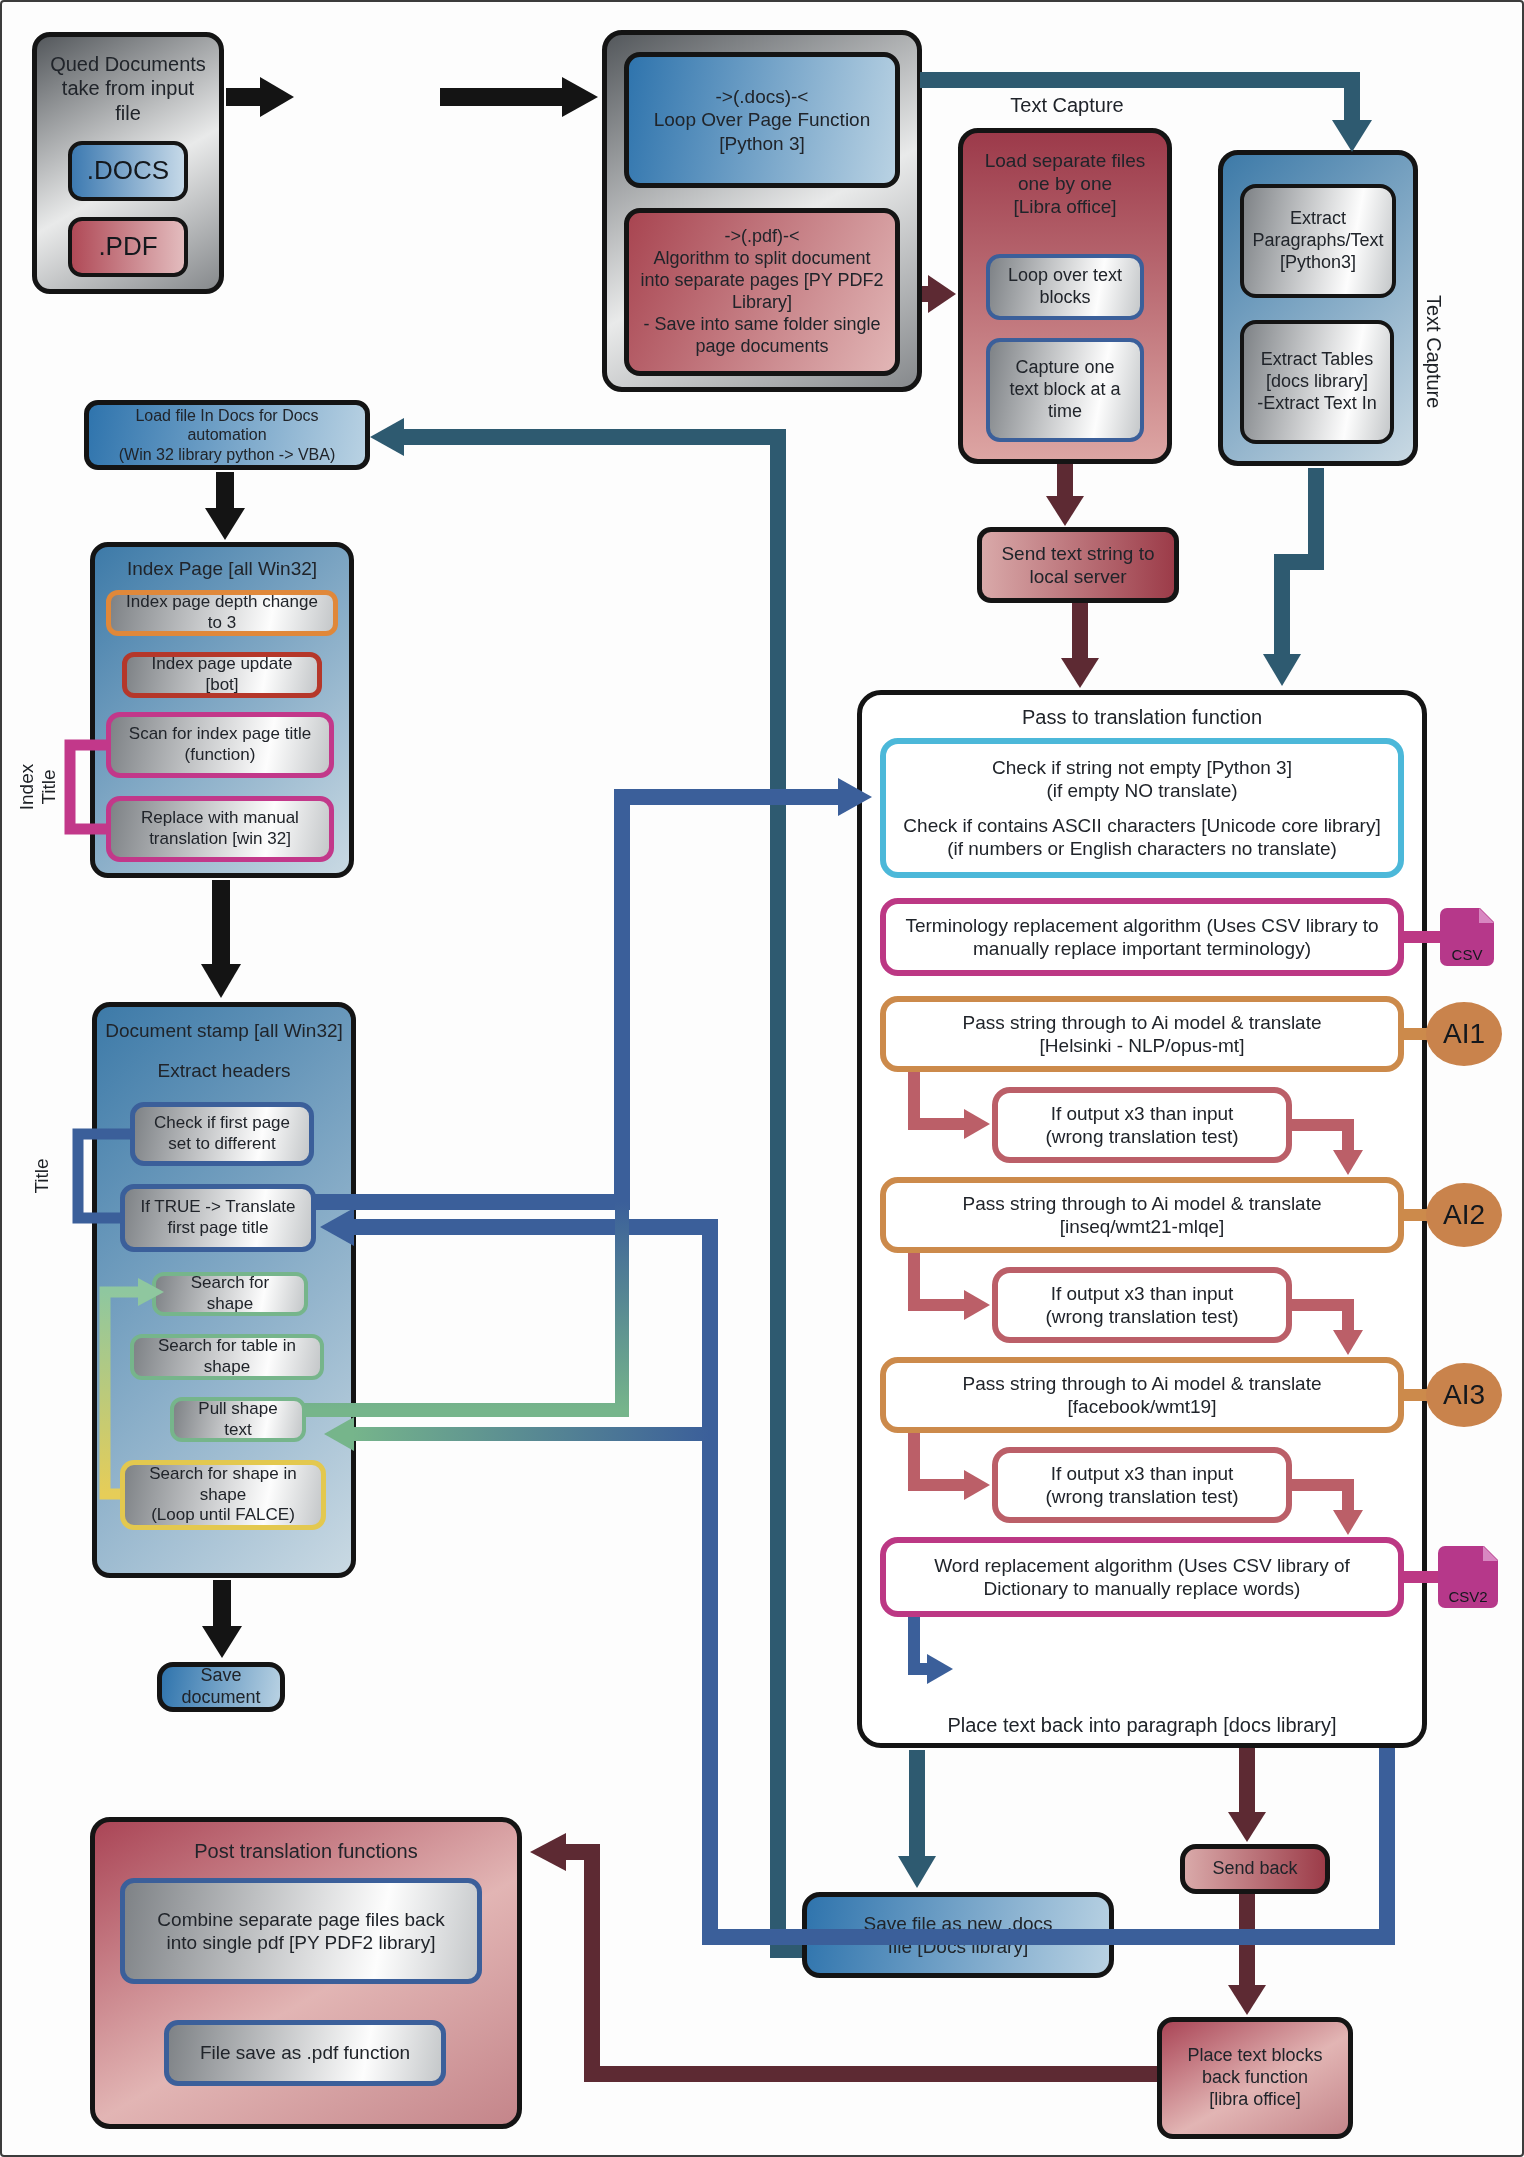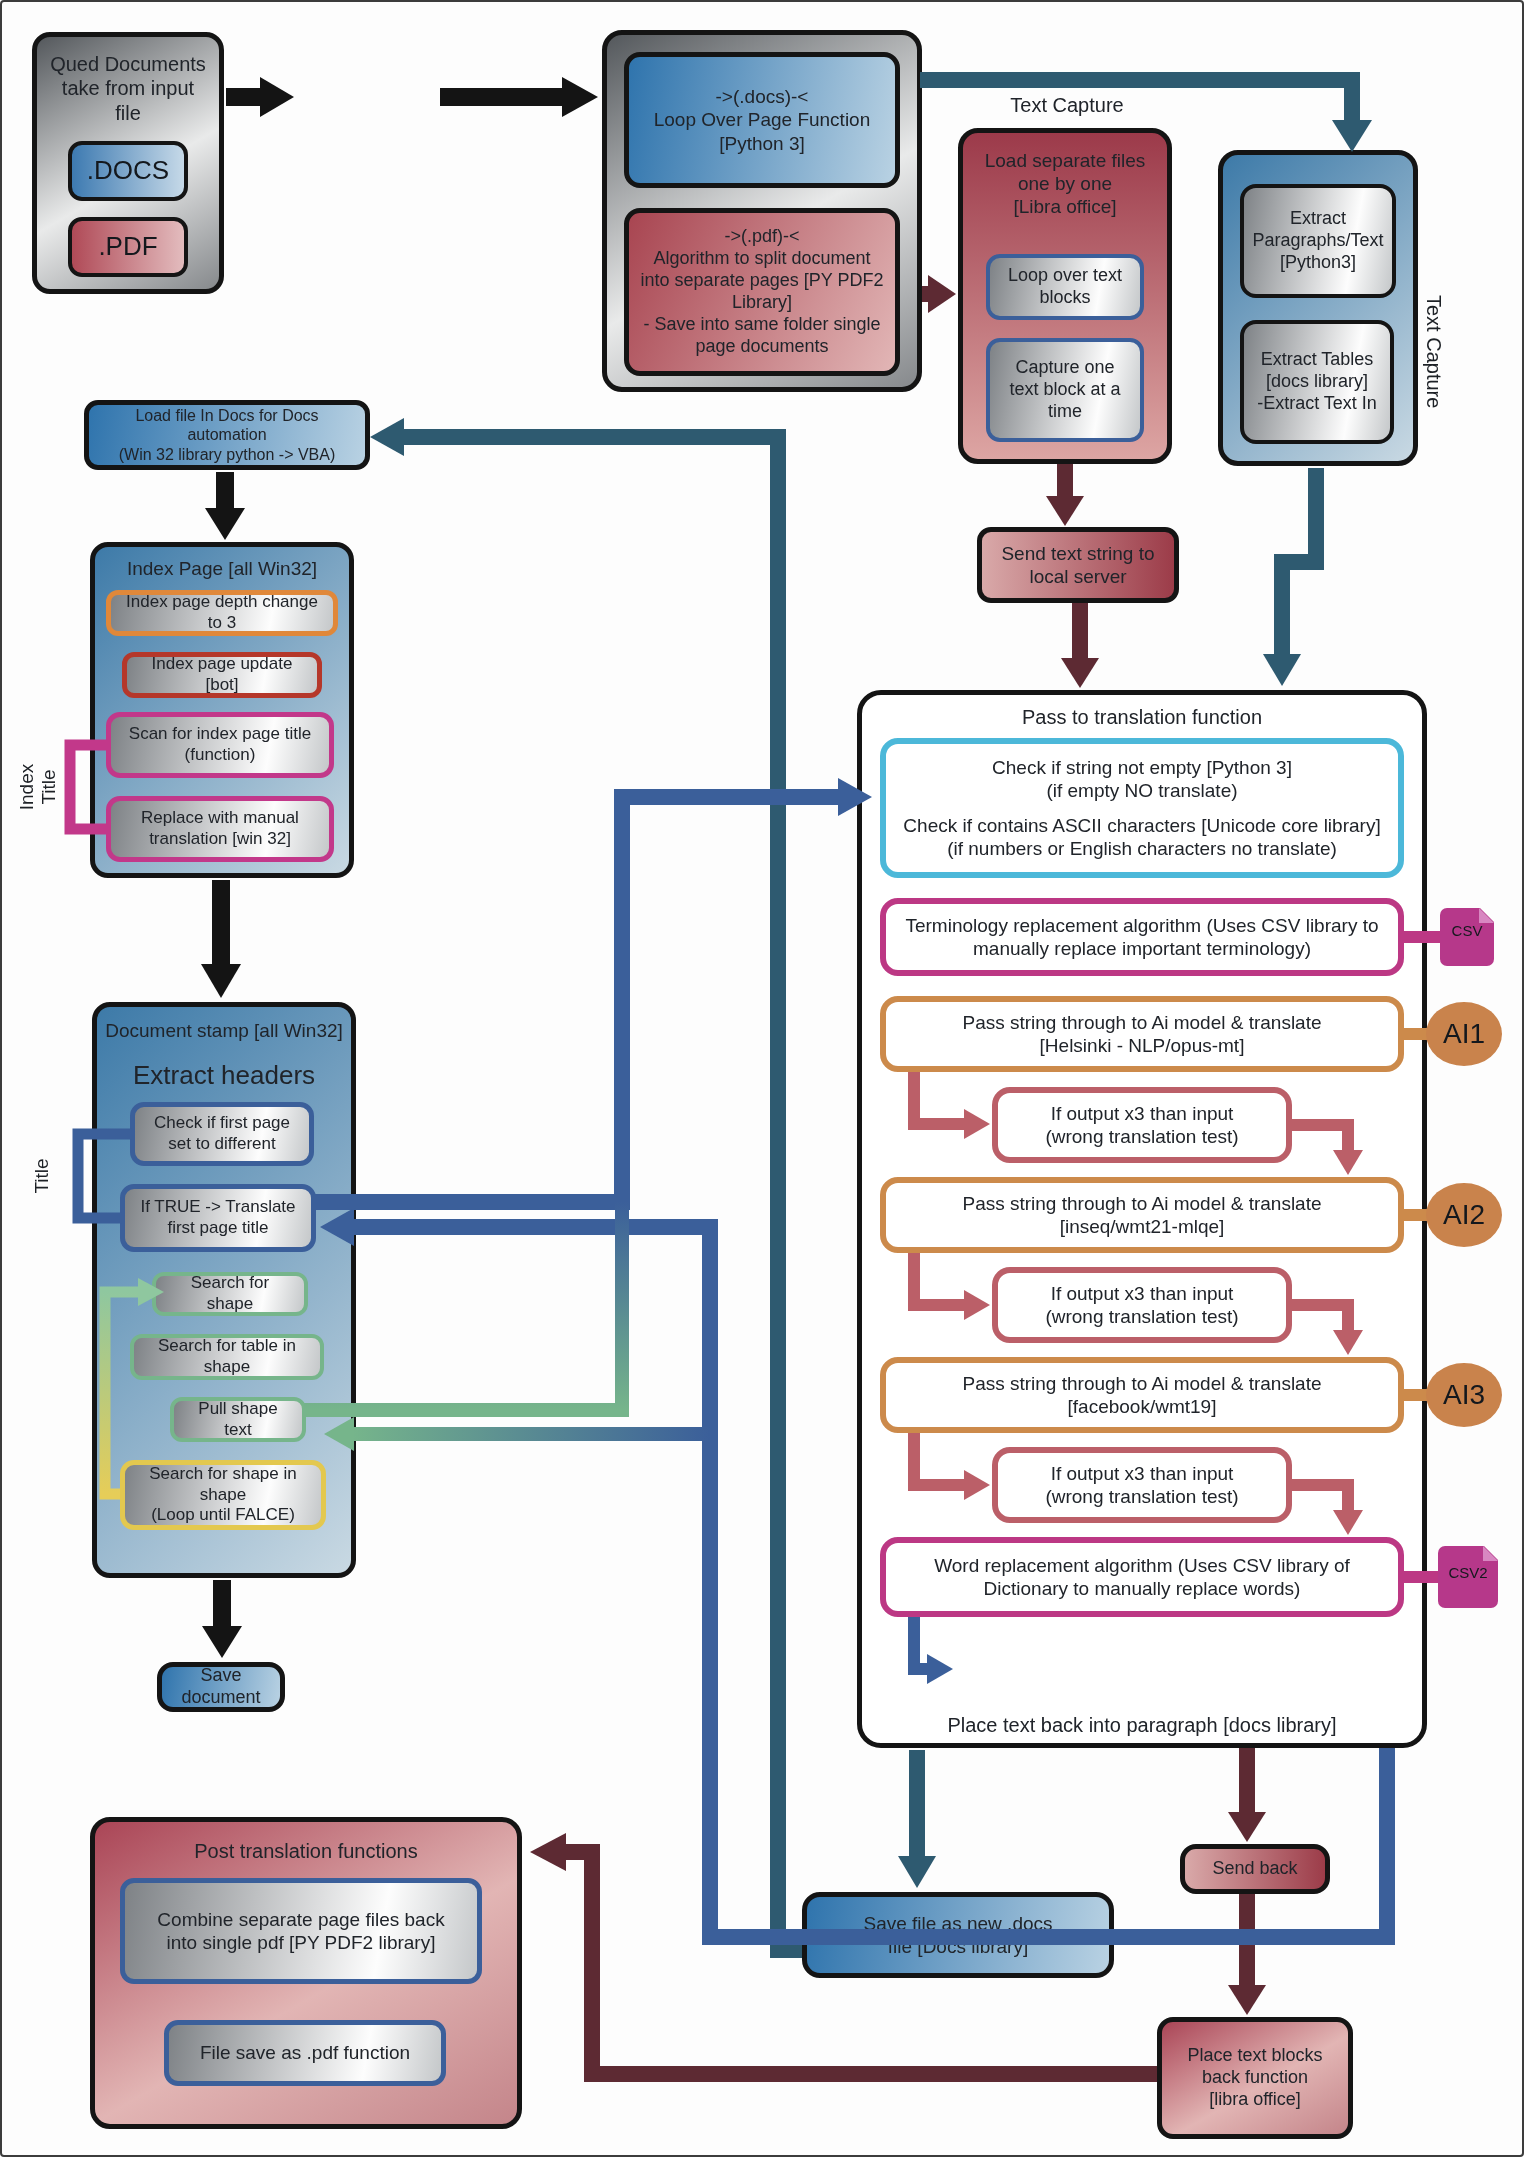--- a/index.html
+++ b/index.html
@@ -46,21 +46,21 @@
   }
   .docsb { background:linear-gradient(90deg,#3d7ab1,#c6d9e8); }
   .pdfb  { background:linear-gradient(90deg,#b04a57,#e3bcbe); }
   .wires { position:absolute; left:0; top:0; z-index:5; pointer-events:none; }
   .vlabel { position:absolute; color:#1d2126; font-size:20px; text-align:center; z-index:6; white-space:pre-line; line-height:1.15; }
   .rot { transform:rotate(-90deg); }
   .vert { writing-mode:vertical-rl; }
   .filebadge {
     position:absolute; background:#b6388a; border-radius:7px; color:#14181d;
     display:flex; align-items:flex-end; justify-content:center; font-size:15px;
-    padding-bottom:27px; box-sizing:border-box; z-index:6;
+    padding-bottom:3px; box-sizing:border-box; z-index:6;
   }
   .filebadge::after { content:""; position:absolute; top:-1px; right:-1px; width:16px; height:16px; background:#fdfdfd; clip-path:polygon(0 0,100% 0,100% 100%); }
   .filebadge::before { content:""; position:absolute; top:0; right:0; width:15px; height:15px; background:#d887c1; clip-path:polygon(0 0,0 100%,100% 100%); }
   .aibadge {
     position:absolute; background:#c9834c; border-radius:50%; color:#14181d;
     display:flex; align-items:center; justify-content:center; font-size:28px; z-index:6;
   }
   .small16 { font-size:16px; }
   .small17 { font-size:17px; }
   .small18 { font-size:18px; }
@@ -112,21 +112,21 @@
   <div class="titleline" style="left:88px;top:556px;width:264px;font-size:19px;">Index Page [all Win32]</div>
   <div class="node g-innergrey small17 b-orange" style="left:104px;top:588px;width:232px;height:46px;border-radius:12px;">Index page depth change to 3</div>
   <div class="node g-innergrey small17 b-darkred" style="left:120px;top:650px;width:200px;height:46px;border-radius:12px;">Index page update [bot]</div>
   <div class="node g-innergrey small17 b-magenta" style="left:104px;top:710px;width:228px;height:66px;border-radius:14px;">Scan for index page title (function)</div>
   <div class="node g-innergrey small17 b-magenta" style="left:104px;top:794px;width:228px;height:66px;border-radius:14px;">Replace with manual translation [win 32]</div>
   <div class="vlabel rot" style="left:-16px;top:760px;width:110px;height:50px;font-size:19px;">Index
 Title</div>
 
   <div class="node g-steel" style="left:90px;top:1000px;width:264px;height:576px;border-radius:18px;"></div>
   <div class="titleline" style="left:90px;top:1018px;width:264px;font-size:19px;">Document stamp [all Win32]</div>
-  <div class="titleline" style="left:90px;top:1058px;width:264px;font-size:26px;">Extract headers</div>
+  <div class="titleline" style="left:90px;top:1058px;width:264px;font-size:19px;">Extract headers</div>
   <div class="node g-innergrey small17 b-blue" style="left:128px;top:1100px;width:184px;height:64px;border-radius:14px;">Check if first page set to different</div>
   <div class="node g-innergrey small17 b-blue" style="left:118px;top:1182px;width:196px;height:68px;border-radius:14px;">If TRUE -&gt; Translate first page title</div>
   <div class="node g-innergrey small17 b-green" style="left:150px;top:1270px;width:156px;height:44px;border-radius:12px;">Search for shape</div>
   <div class="node g-innergrey small17 b-green" style="left:128px;top:1332px;width:194px;height:46px;border-radius:12px;">Search for table in shape</div>
   <div class="node g-innergrey small17 b-green" style="left:168px;top:1395px;width:136px;height:45px;border-radius:12px;">Pull shape text</div>
   <div class="node g-innergrey small17 b-yellow" style="left:118px;top:1458px;width:206px;height:70px;border-radius:14px;">Search for shape in shape
 (Loop until FALCE)</div>
   <div class="vlabel rot" style="left:8px;top:1150px;width:90px;height:48px;font-size:19px;">Title</div>
 
   <div class="node g-blue" style="left:155px;top:1660px;width:128px;height:50px;border-radius:16px;font-size:18px;">Save document</div>

